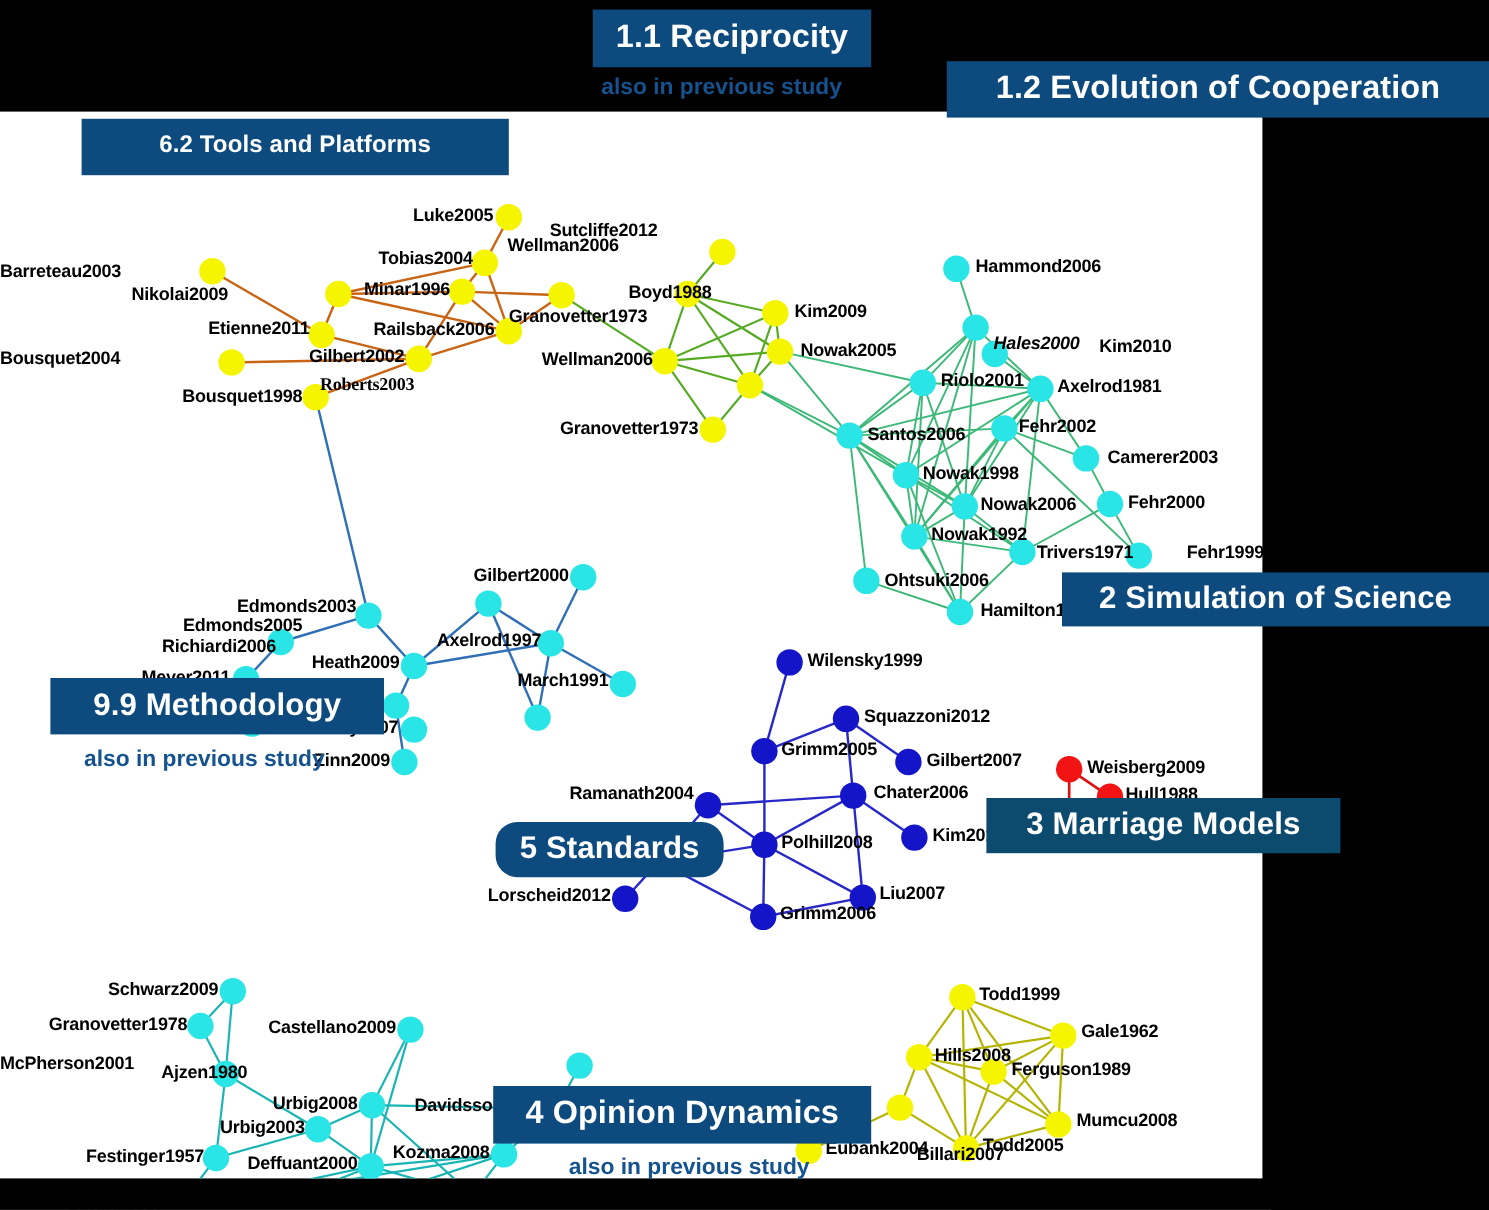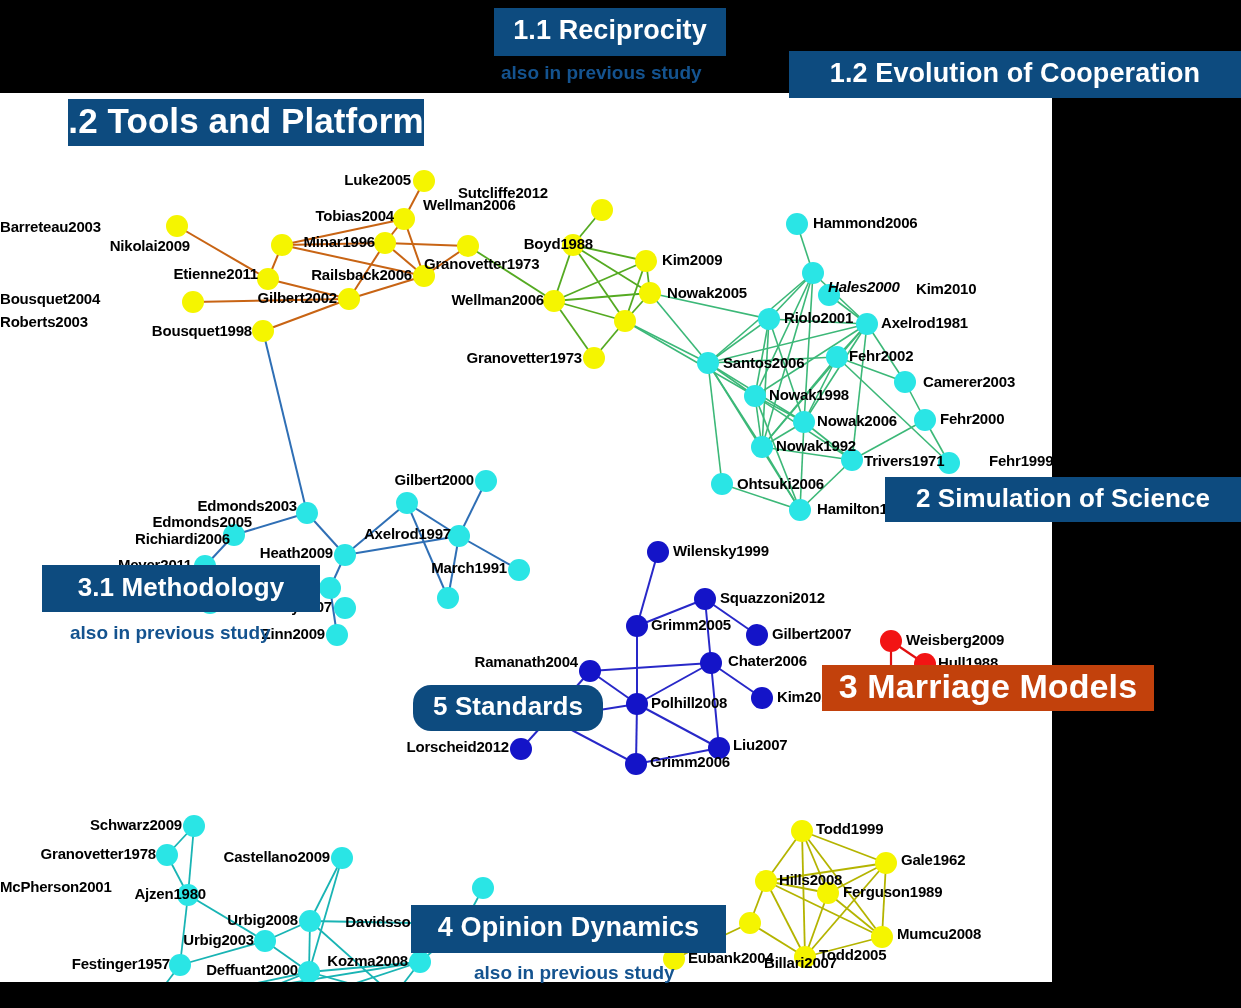--- a/index.html
+++ b/index.html
@@ -302,21 +302,21 @@
         <div class="node-label" style="top: 141px; left: 0px; width: 375px; text-align: right;">Minar1996</div>
         <div class="node-label" style="top: 115px; left: 0px; width: 394px; text-align: right;">Tobias2004</div>
         <div class="node-label" style="top: 79px; left: 0px; width: 411px; text-align: right;">Luke2005</div>
         <div class="node-label" style="top: 104px; left: 423px;">Wellman2006</div>
         <div class="node-label" style="top: 163px; left: 424px;">Granovetter1973</div>
         <div class="node-label" style="top: 92px; left: 0px; width: 548px; text-align: right;">Sutcliffe2012</div>
         <div class="node-label" style="top: 143px; left: 0px; width: 561px; text-align: right; margin-left: 32px;">Boyd1988</div>
         <div class="node-label" style="top: 159px; left: 662px;">Kim2009</div>
         <div class="node-label" style="top: 192px; left: 667px;">Nowak2005</div>
         <div class="node-label" style="top: 199px; left: 0px; width: 544px; text-align: right;">Wellman2006</div>
-        <div class="node-label" style="top: 221px; left: 0px; width: 612px; text-align: left;">Roberts2003</div>
+        <div class="node-label" style="top: 221px; left: 0px; width: 612px; text-align: center; font-family: Liberation Serif, serif;">Roberts2003</div>
         <div class="node-label" style="top: 257px; left: 0px; width: 582px; text-align: right;">Granovetter1973</div>
         <div class="node-label" style="top: 122px; left: 813px;">Hammond2006</div>
         <div class="node-label" style="top: 186px; left: 828px; font-style: italic;">Hales2000</div>
         <div class="node-label" style="top: 217px; left: 784px;">Riolo2001</div>
         <div class="node-label" style="top: 222px; left: 881px;">Axelrod1981</div>
         <div class="node-label" style="top: 188px; left: 916px;">Kim2010</div>
         <div class="node-label" style="top: 262px; left: 723px;">Santos2006</div>
         <div class="node-label" style="top: 255px; left: 849px;">Fehr2002</div>
         <div class="node-label" style="top: 281px; left: 923px;">Camerer2003</div>
         <div class="node-label" style="top: 294px; left: 769px;">Nowak1998</div>
@@ -375,22 +375,22 @@
         <div class="node-label" style="top: 860px; left: 0px; width: 408px; text-align: right;">Kozma2008</div>
         <div class="node-label" style="top: 890px; left: 0px; width: 245px; text-align: right;">Hegselmann2002</div>
         <div class="node-label" style="top: 894px; left: 0px; width: 383px; text-align: right;">Deffuant2002</div>
         <div class="node-label" style="top: 904px; left: 0px; width: 137px; text-align: right;">Lorenz2007</div>
       </div>
   </div>
   <div id="cats-layer">
       <div class="cat-box" style="left: 494px; top: 8px; width: 232px; height: 48px; font-size: 27px; background: rgb(13, 75, 127); color: rgb(255, 255, 255);">1.1 Reciprocity</div>
       <div class="cat-sub" style="left: 501px; top: 62px; color: rgb(20, 83, 143);">also in previous study</div>
       <div class="cat-box" style="left: 789px; top: 51px; width: 452px; height: 47px; font-size: 27px; background: rgb(13, 75, 127); color: rgb(255, 255, 255);">1.2 Evolution of Cooperation</div>
-      <div class="cat-box" style="left: 68px; top: 99px; width: 356px; height: 47px; font-size: 35px; background: rgb(13, 75, 127); color: rgb(255, 255, 255);">6.2 Tools and Platforms</div>
+      <div class="cat-box" style="left: 68px; top: 99px; width: 356px; height: 47px; font-size: 20px; background: rgb(13, 75, 127); color: rgb(255, 255, 255);">6.2 Tools and Platforms</div>
       <div class="cat-box" style="left: 885px; top: 477px; width: 356px; height: 45px; font-size: 26px; background: rgb(13, 75, 127); color: rgb(255, 255, 255);">2 Simulation of Science</div>
-      <div class="cat-box" style="left: 42px; top: 565px; width: 278px; height: 47px; font-size: 26px; background: rgb(13, 75, 127); color: rgb(255, 255, 255);">3.1 Methodology</div>
+      <div class="cat-box" style="left: 42px; top: 565px; width: 278px; height: 47px; font-size: 26px; background: rgb(13, 75, 127); color: rgb(255, 255, 255);">9.9 Methodology</div>
       <div class="cat-sub" style="left: 70px; top: 622px; color: rgb(20, 83, 143);">also in previous study</div>
-      <div class="cat-box" style="left: 822px; top: 665px; width: 332px; height: 46px; font-size: 34px; background: #c2410c; color: rgb(255, 255, 255);">3 Marriage Models</div>
+      <div class="cat-box" style="left: 822px; top: 665px; width: 295px; height: 46px; font-size: 26px; background: #0c4a6e; color: rgb(255, 255, 255);">3 Marriage Models</div>
       <div class="cat-box" style="left: 413px; top: 685px; width: 190px; height: 46px; font-size: 26px; background: rgb(13, 75, 127); color: rgb(255, 255, 255); border-radius: 18px;">5 Standards</div>
       <div class="cat-box" style="left: 411px; top: 905px; width: 315px; height: 48px; font-size: 27px; background: rgb(13, 75, 127); color: rgb(255, 255, 255);">4 Opinion Dynamics</div>
       <div class="cat-sub" style="left: 474px; top: 962px; color: rgb(20, 83, 143);">also in previous study</div>
     </div>
 </div>
 
 </body></html>

